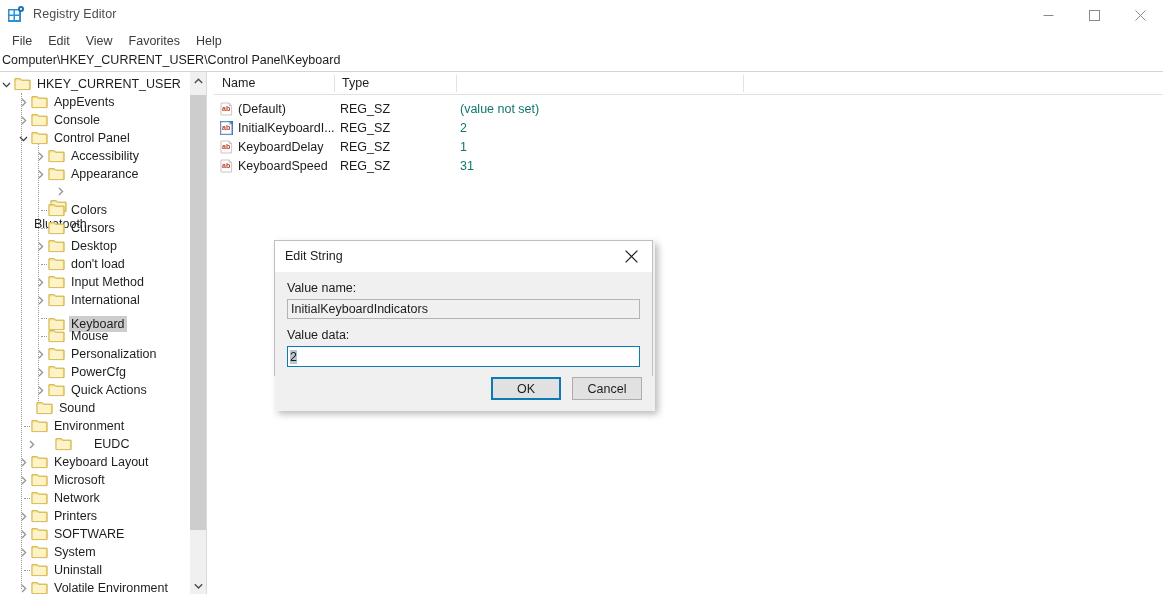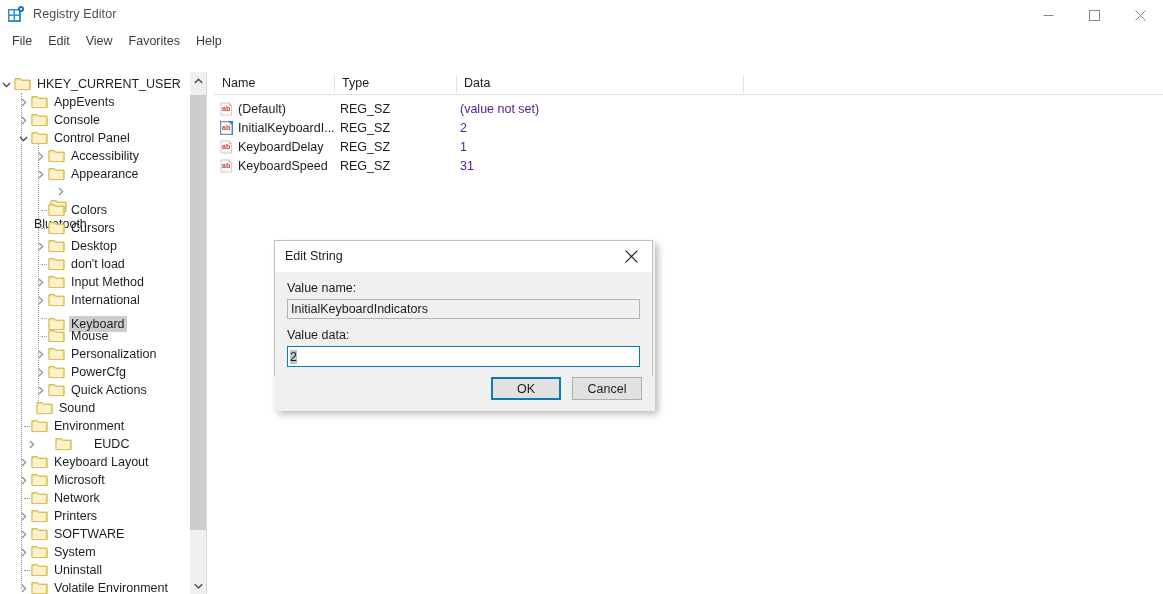--- a/index.html
+++ b/index.html
@@ -186,21 +186,21 @@
   .lname {
     font-size: 12.5px; color: #1c1c1c;
     width: 115px;
   }
   .ltype {
     position: absolute; left: 126px;
     font-size: 12.5px; color: #1c1c1c;
   }
   .ldata {
     position: absolute; left: 246px;
-    font-size: 12.5px; color: #4c1d95;
+    font-size: 12.5px; color: #0f766e;
   }
 
   
   .dlg-shadow {
     position: absolute;
     left: 275px; top: 241px;
     width: 380px; height: 170px;
     box-shadow: 3px 3px 7px rgba(0,0,0,.28);
     background: #f0f0f0;
   }
@@ -318,20 +318,23 @@
   </div>
 
   <div class="menubar">
     <span class="menu-item">File</span>
     <span class="menu-item">Edit</span>
     <span class="menu-item">View</span>
     <span class="menu-item">Favorites</span>
     <span class="menu-item">Help</span>
   </div>
 
+  <div class="addressbar">
+    <span class="address-text">Computer\HKEY_CURRENT_USER\Control Panel\Keyboard</span>
+  </div>
 
   <div class="tree-pane">
     <div class="tree-scroll" id="tree-scroll">
         <div class="dotline" style="left: 21px; top: 21px; height: 496px;"></div>
         <div class="dotline" style="left: 38px; top: 71px; height: 270px;"></div>
         <div class="tnode" style="left: -2px; top: 3px;">
           <span class="twist">
             <svg width="9" height="9" viewBox="0 0 9 9">
               <polyline points="1,3 4.5,6.6 8,3" fill="none" stroke="#3b3b3b" stroke-width="1.25"></polyline>
             </svg>
@@ -698,21 +701,20 @@
   </div>
 
   <div class="splitter"></div>
 
   <div class="list-pane">
     <div class="colhead">
       <div class="colcell" style="left:0;width:120px;">Name</div>
       <div class="colsep" style="left:120px;"></div>
       <div class="colcell" style="left:120px;width:122px;">Type</div>
       <div class="colsep" style="left:242px;"></div>
-      <div class="colcell" style="left:242px;width:287px;">Data</div>
       <div class="colsep" style="left:529px;"></div>
     </div>
     <div id="list-rows">
         <div class="lrow" style="top: 27px; width: 529px;">
           <span class="abicon"><svg width="13" height="14" viewBox="0 0 13 14">
               <path d="M1 1h8.2l2.4 2.4V13H1z" fill="#ffffff" stroke="#b9b9b9" stroke-width="0.8"></path>
               <path d="M9.2 1v2.5h2.4" fill="none" stroke="#b9b9b9" stroke-width="0.8"></path>
               <text x="2" y="9.2" font-family="Liberation Sans, sans-serif" font-size="7" font-weight="bold" fill="#c0392b">ab</text>
             </svg></span>
           <span class="lname">(Default)</span>

